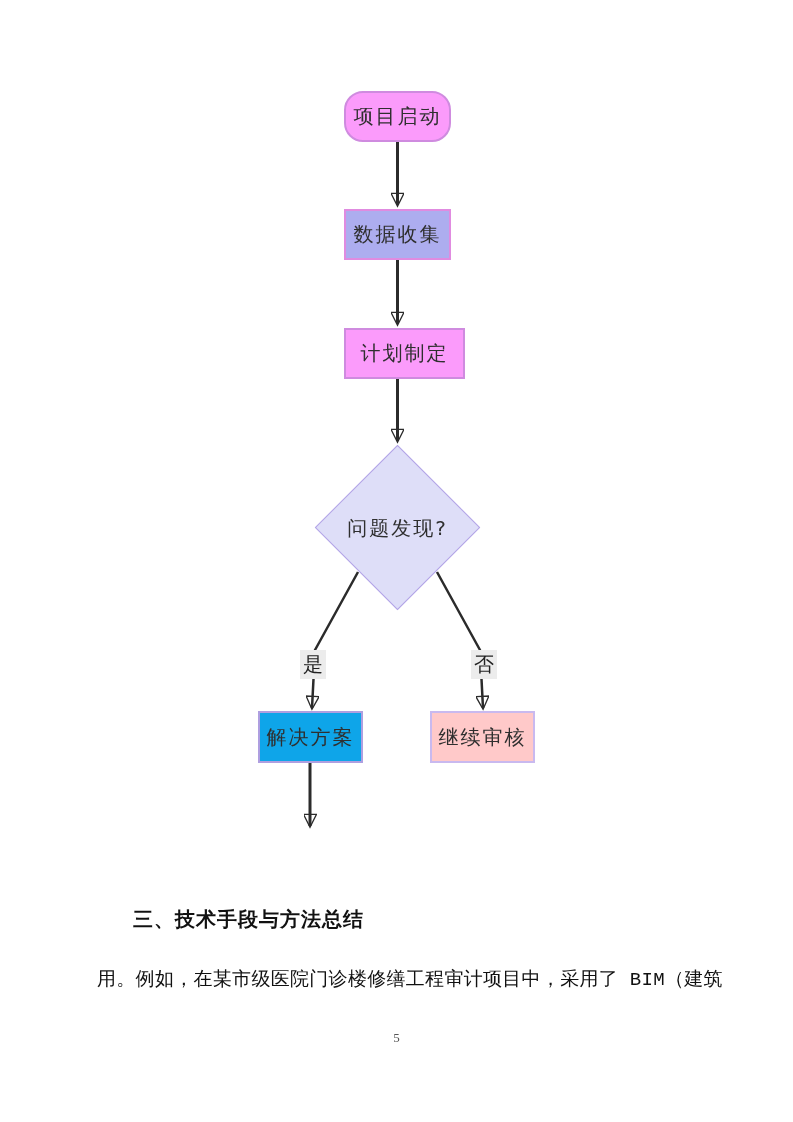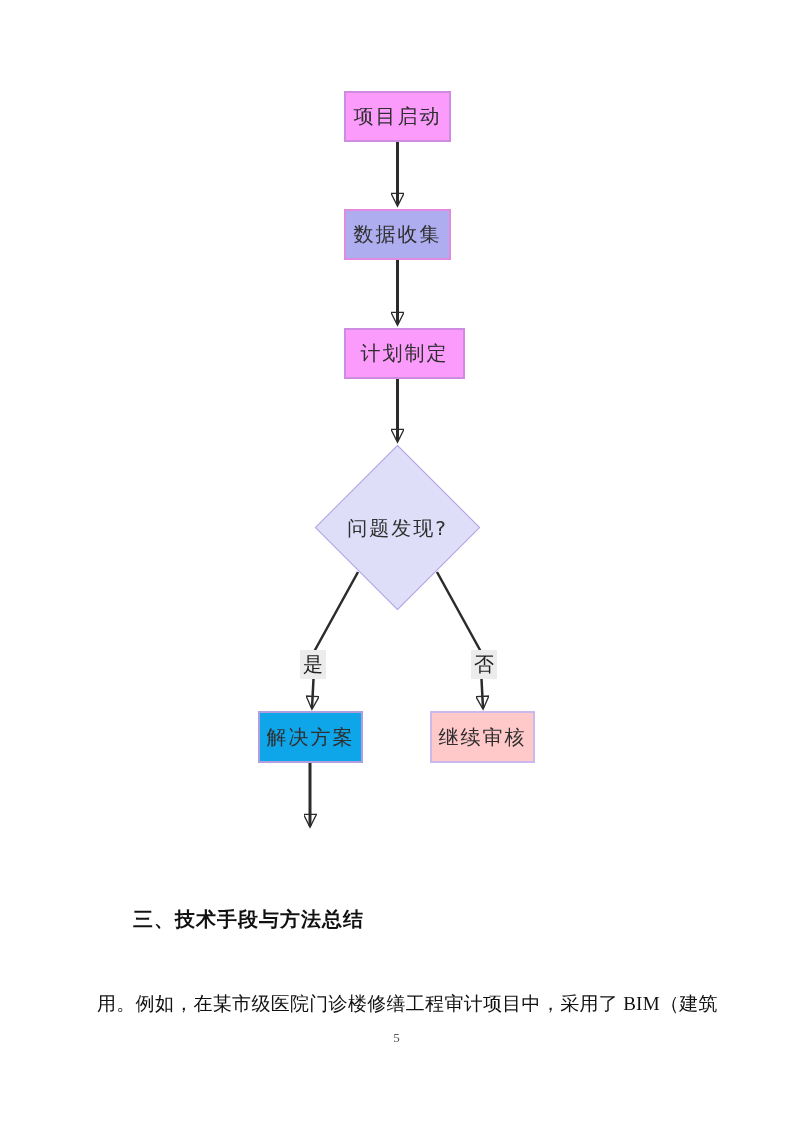--- a/index.html
+++ b/index.html
@@ -94,21 +94,21 @@
   }
   .doc-line {
     position: absolute;
     font-family: "Liberation Serif", serif;
     font-size: 19px;
     letter-spacing: 0.3px;
     color: #111111;
     white-space: nowrap;
   }
   .doc-line-1 { left: 133px; top: 949px; }
-  .doc-line-2 { left: 97px;  top: 991px; }
+  .doc-line-2 { left: 97px;  top: 966px; font-family: Liberation Mono, monospace; }
   .page-number {
     position: absolute;
     left: 0;
     top: 1030px;
     width: 793px;
     text-align: center;
     font-family: "Liberation Serif", serif;
     font-size: 13px;
     color: #555555;
   }
@@ -125,21 +125,21 @@
       </marker>
     </defs>
     <path d="M397.5 142 L397.5 205" stroke-width="3" marker-end="url(#arrow)" stroke="#2b2b2b"></path>
     <path d="M397.5 260 L397.5 324" stroke-width="3" marker-end="url(#arrow)" stroke="#2b2b2b"></path>
     <path d="M397.5 379 L397.5 441" stroke-width="3" marker-end="url(#arrow)" stroke="#2b2b2b"></path>
     <path d="M358 572 L315 650 L312 708" stroke-width="2.5" marker-end="url(#arrow)" stroke="#2b2b2b"></path>
     <path d="M437 572 L480 650 L483 708" stroke-width="2.5" marker-end="url(#arrow)" stroke="#2b2b2b"></path>
     <path d="M310 763 L310 826" stroke-width="3" marker-end="url(#arrow)" stroke="#2b2b2b"></path>
   </svg>
 
-  <div class="node node-start" style="background: rgb(251, 155, 251); border-color: rgb(207, 139, 223);">
+  <div class="node node-start" style="background: rgb(251, 155, 251); border-color: rgb(207, 139, 223); border-radius: 19px;">
     <span>项目启动</span>
   </div>
 
   <div class="node node-collect" style="background: rgb(173, 173, 239); border-color: rgb(224, 139, 224);">
     <span>数据收集</span>
   </div>
 
   <div class="node node-plan" style="background: rgb(251, 155, 251); border-color: rgb(207, 139, 223);">
     <span>计划制定</span>
   </div>

